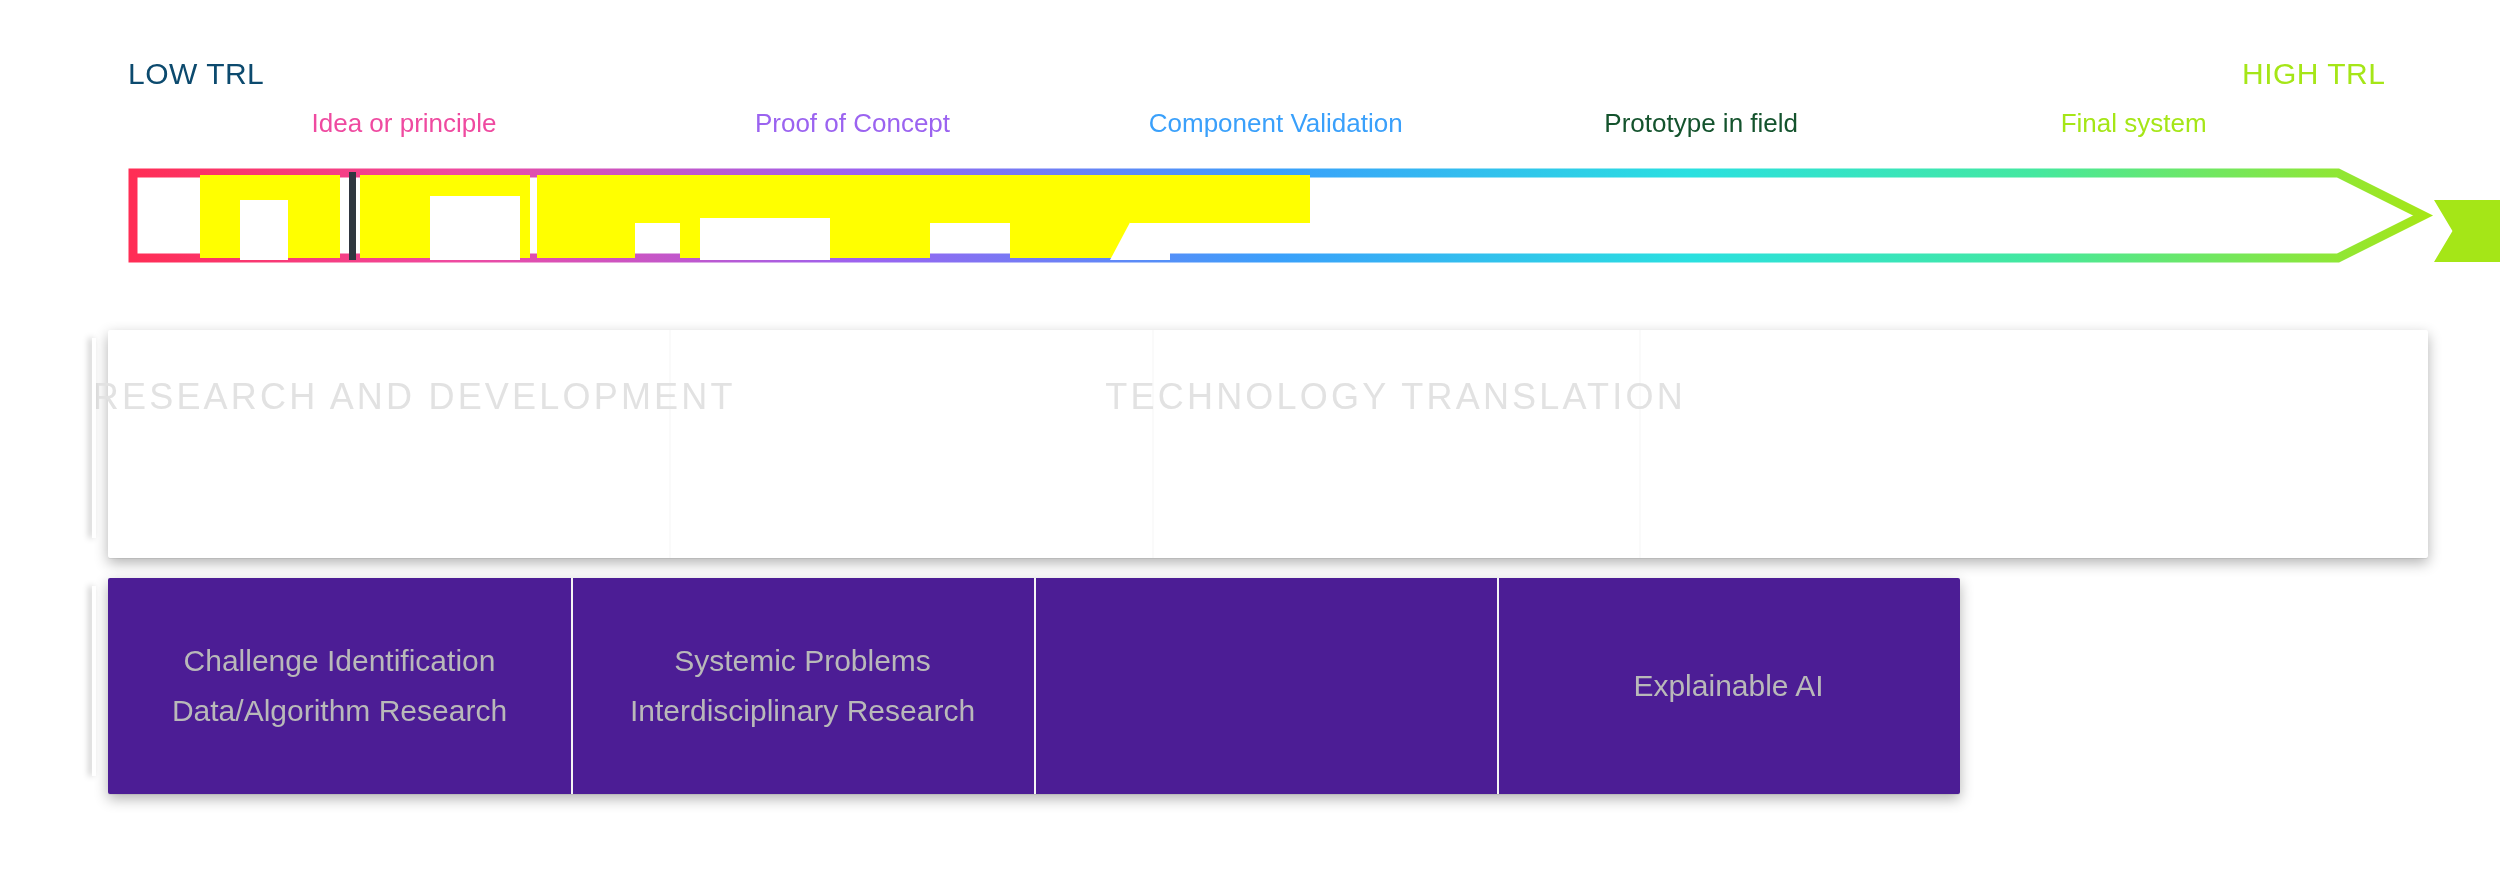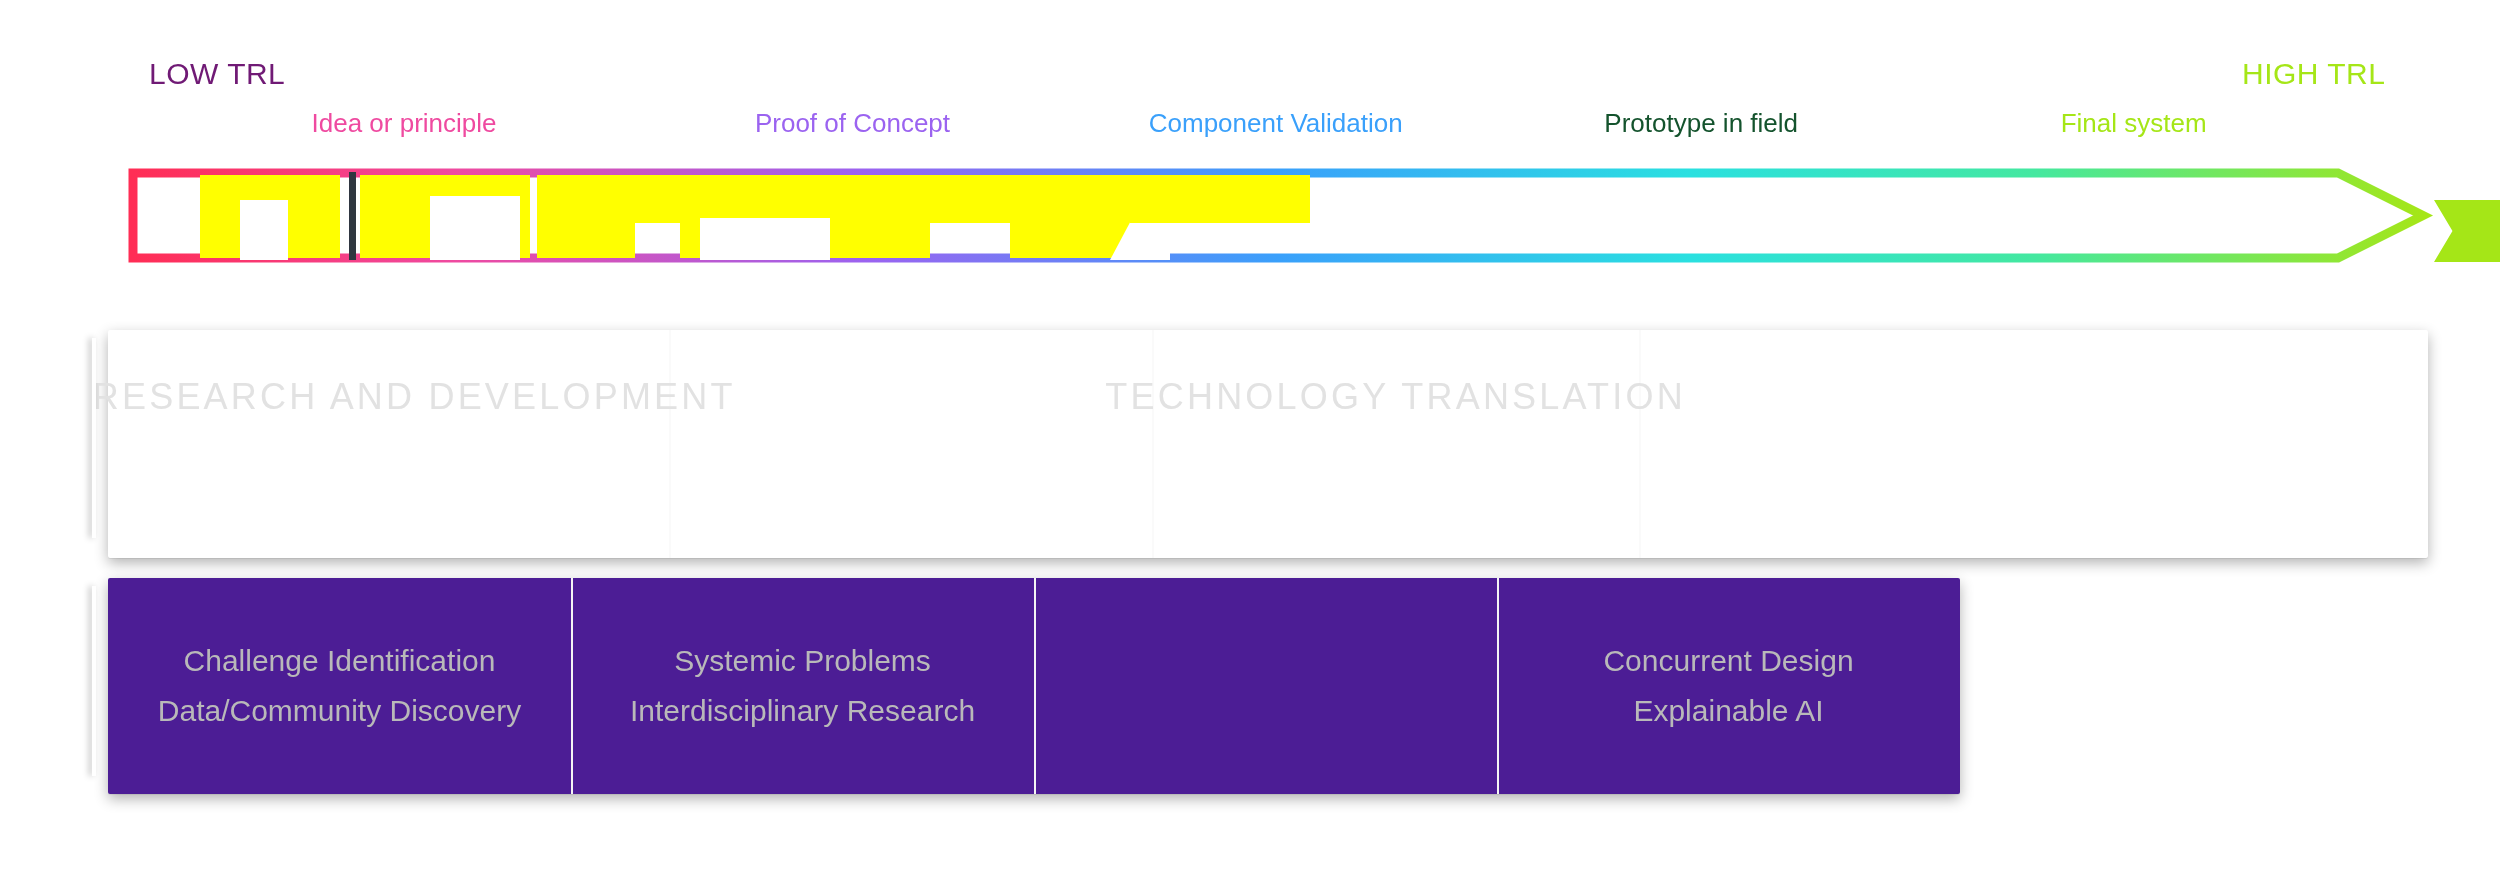--- a/index.html
+++ b/index.html
@@ -119,21 +119,21 @@
   
   .edge-bracket{
     position:absolute;
     width:4px;background:#ffffff;
     box-shadow:-3px 0 6px rgba(0,0,0,0.25);
   }
 </style>
 </head>
 <body>
 
-<div class="trl-label" id="low-trl" style="color:#701a75;margin-left:21px;">LOW TRL</div>
+<div class="trl-label" id="low-trl" style="color:#0c4a6e;">LOW TRL</div>
 
 <div class="trl-label" id="high-trl" style="color:#a5e617;">HIGH TRL</div>
 
 <div class="stage-labels">
   <div class="lbl" style="left:12.0%;color:#ef4aa0;">Idea or principle</div>
   <div class="lbl" style="left:31.5%;color:#9b63f0;">Proof of Concept</div>
   <div class="lbl" style="left:49.9%;color:#3aa0fb;">Component Validation</div>
   <div class="lbl" style="left:68.4%;color:#14532d;">Prototype in field</div>
   <div class="lbl" style="left:87.2%;color:#a5e617;">Final system</div>
 </div>
@@ -185,24 +185,23 @@
 </div>
 <div class="edge-bracket" style="left:92px;top:338px;height:200px;"></div>
 
 <div id="band-lower">
   <div class="col-divider" style="left:25%;"></div>
   <div class="col-divider" style="left:50%;"></div>
   <div class="col-divider" style="left:75%;"></div>
 
   <div class="col" style="left:0%;width:25%;">
     <div class="line">Challenge Identification</div>
-    <div class="line">Data/Community Discovery</div>
+    <div class="line">Data/Algorithm Research</div>
   </div>
   <div class="col" style="left:25%;width:25%;">
     <div class="line">Systemic Problems</div>
     <div class="line">Interdisciplinary Research</div>
   </div>
   <div class="col" style="left:75%;width:25%;">
-    <div class="line">Concurrent Design</div>
     <div class="line">Explainable AI</div>
   </div>
 </div>
 <div class="edge-bracket" style="left:92px;top:586px;height:190px;"></div>
 
 </body></html>

